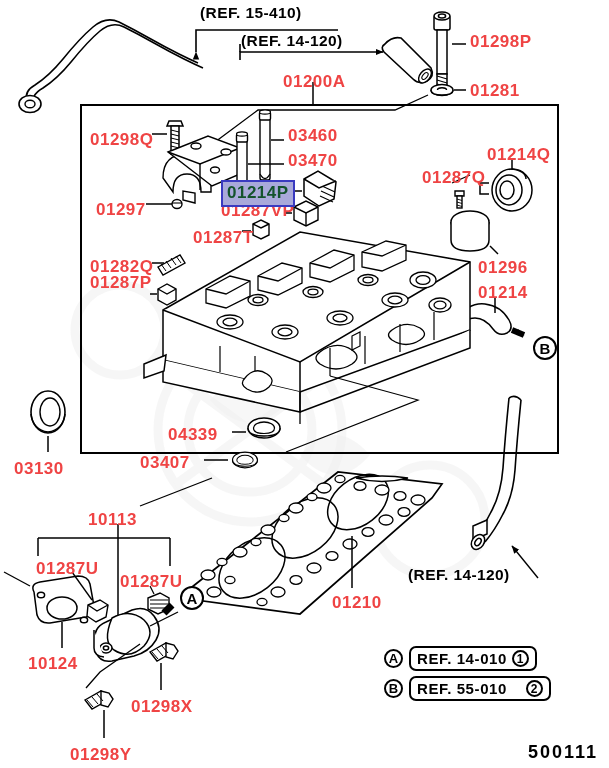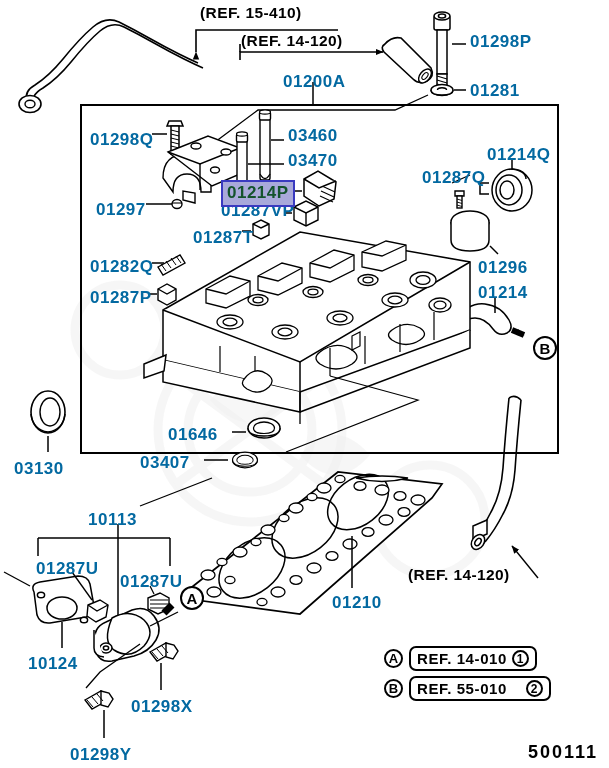--- a/index.html
+++ b/index.html
@@ -2,21 +2,21 @@
 <html><head>
 <meta charset="utf-8">
 <style>
   html,body{margin:0;padding:0;background:#fff;}
   body{width:609px;height:768px;position:relative;overflow:hidden;
        font-family:"Liberation Sans",sans-serif;color:#000;}
   #stage{position:absolute;inset:0;width:595px;height:768px;}
   svg#art{position:absolute;left:0;top:0;width:609px;height:768px;}
   .lbl{position:absolute;font-family:"Liberation Sans",sans-serif;
        font-weight:bold;font-size:17px;letter-spacing:.5px;white-space:nowrap;
-       color:#0369a1;line-height:1;}
+       color:#ef4444;line-height:1;}
   .ref{position:absolute;font-family:"Liberation Sans",sans-serif;
        font-weight:bold;font-size:15.5px;letter-spacing:.4px;white-space:nowrap;}
   .hl{position:absolute;font-family:"Liberation Sans",sans-serif;font-weight:bold;
       font-size:17px;letter-spacing:.5px;white-space:nowrap;
       background:#a9a9da;border:2px solid #3a3ac0;color:#14532d;
       padding:1px 4px 2px 4px;box-sizing:border-box;}
   .legbox{position:absolute;border:2px solid #000;border-radius:7px;
           font-family:"Liberation Sans",sans-serif;font-weight:bold;
           font-size:15px;letter-spacing:.6px;white-space:nowrap;
           padding:2px 6px;box-sizing:border-box;background:#fff;
@@ -415,22 +415,22 @@
       <div class="lbl" style="left: 288px; top: 127px;">03460</div>
       <div class="lbl" style="left: 288px; top: 152px;">03470</div>
       <div class="lbl" style="left: 487px; top: 146px; text-align: center;">01214Q</div>
       <div class="lbl" style="left: 422px; top: 169px;">01287Q</div>
       <div class="lbl" style="left: 96px; top: 201px;">01297</div>
       <div class="lbl" style="left: 221px; top: 202px;">01287VP</div>
       <div class="lbl" style="left: 193px; top: 229px;">01287T</div>
       <div class="lbl" style="left: 478px; top: 259px;">01296</div>
       <div class="lbl" style="left: 90px; top: 258px;">01282Q</div>
       <div class="lbl" style="left: 478px; top: 284px;">01214</div>
-      <div class="lbl" style="left: 90px; top: 289px;">01287P</div>
-      <div class="lbl" style="left: 168px; top: 426px;">01646</div>
+      <div class="lbl" style="left: 90px; top: 274px;">01287P</div>
+      <div class="lbl" style="left: 168px; top: 426px;">04339</div>
       <div class="lbl" style="left: 14px; top: 460px;">03130</div>
       <div class="lbl" style="left: 140px; top: 454px;">03407</div>
       <div class="lbl" style="left: 88px; top: 511px;">10113</div>
       <div class="lbl" style="left: 36px; top: 560px;">01287U</div>
       <div class="lbl" style="left: 120px; top: 573px;">01287U</div>
       <div class="lbl" style="left: 332px; top: 594px;">01210</div>
       <div class="lbl" style="left: 28px; top: 655px;">10124</div>
       <div class="lbl" style="left: 131px; top: 698px;">01298X</div>
       <div class="lbl" style="left: 70px; top: 746px;">01298Y</div>
     </div>

